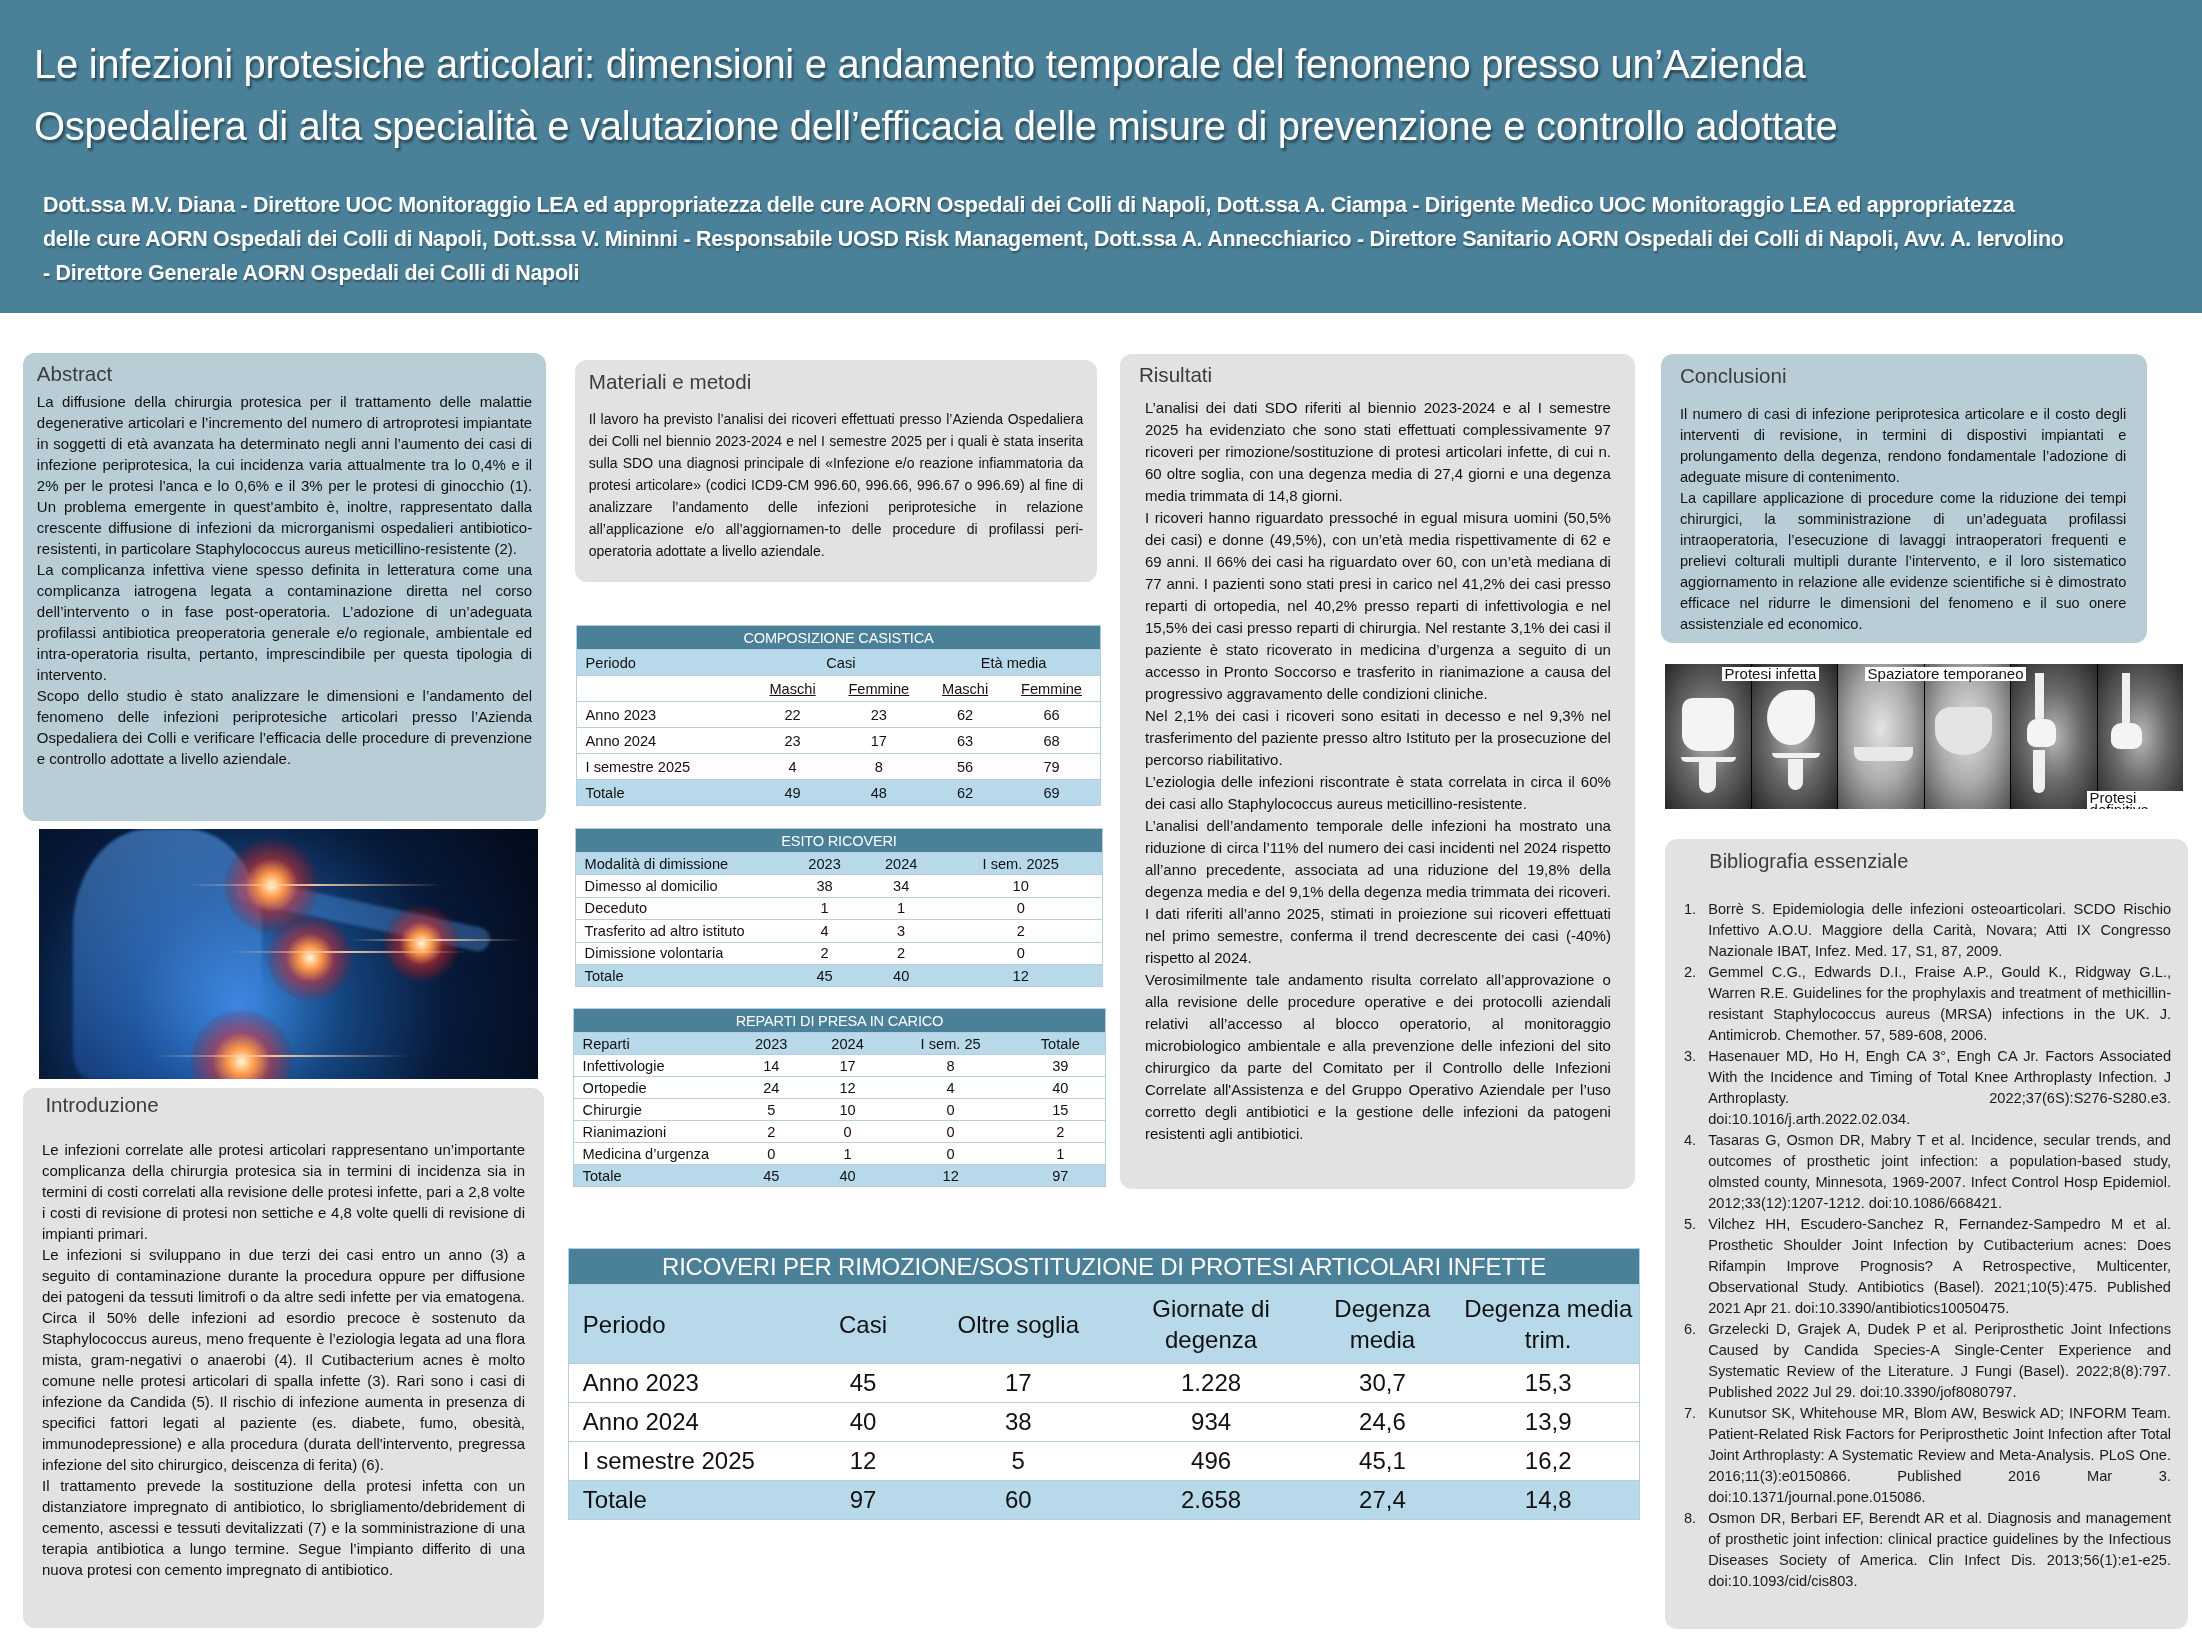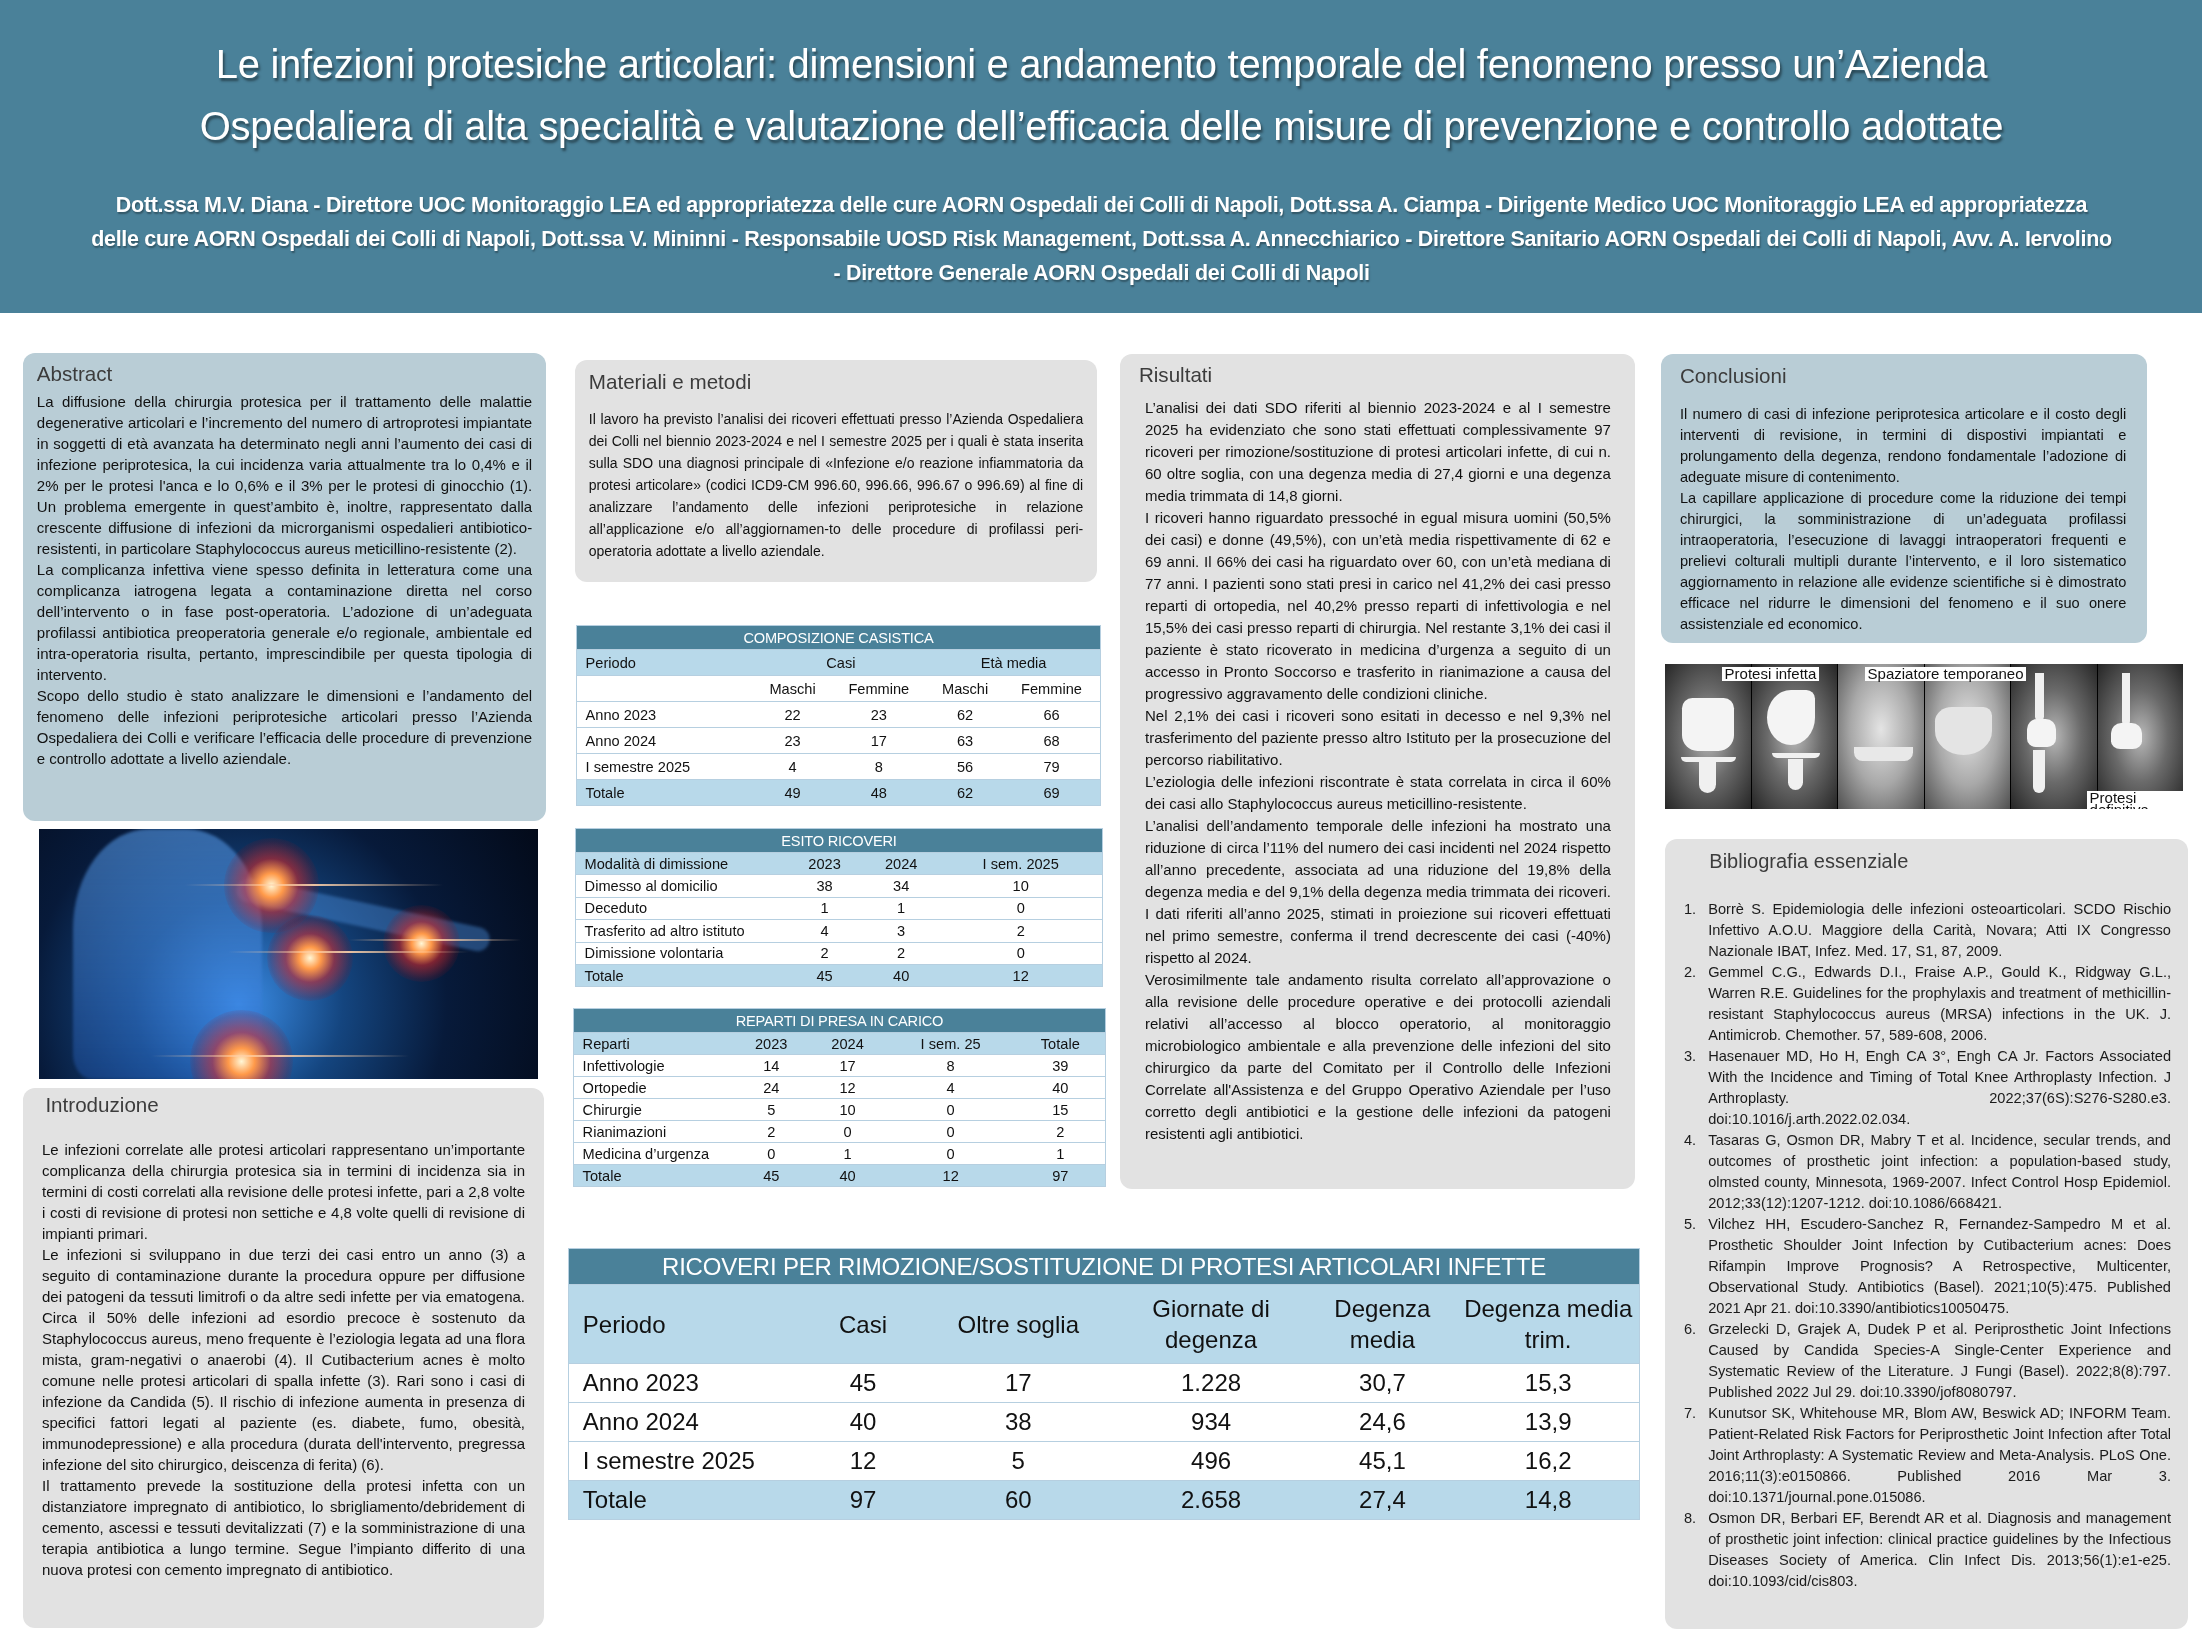--- a/index.html
+++ b/index.html
@@ -1,21 +1,21 @@
 <!DOCTYPE html>
 <html style="font-size:13.8px"><head>
 <meta charset="utf-8">
 <style>
   * { box-sizing: border-box; margin: 0; padding: 0; }
   html, body { width: 2203px; height: 1652px; background: #ffffff; overflow: hidden; }
   body { position: relative; font-family: "Liberation Sans", "DejaVu Sans", sans-serif; color: #1a1a1a; }
 
   .header {
     position: absolute; left: 0; top: 0; width: 2203px; height: 313px;
-    background: #4a8199; color: #ffffff; text-align: center;
+    background: #4a8199; color: #ffffff; 
   }
   .header .title {
     position: absolute; left: 34px; right: 34px; top: 33px;
     font-size: 40px; line-height: 62px; font-weight: normal;
     text-shadow: 1.7px 2.6px 2.6px rgba(0,0,0,0.45); letter-spacing: -0.3px;
   }
   .header .authors {
     position: absolute; left: 43px; right: 43px; top: 188px;
     font-size: 21.5px; line-height: 34px; font-weight: bold;
     text-shadow: 0.9px 1.7px 1.7px rgba(0,0,0,0.35); letter-spacing: -0.3px;
@@ -69,21 +69,21 @@
 
   
   .tbl { position: absolute; border-collapse: collapse; font-size: 14.6px; color: #111; }
   .tbl th.cap {
     background: #4a8199; color: #ffffff; font-weight: normal; text-align: center;
     font-size: 14.6px; height: 24px; letter-spacing: -0.2px;
   }
   .tbl td { border-top: 1.7px solid #b6cfe0; text-align: center; padding: 0 3.4px; }
   .tbl td.lbl { text-align: left; padding-left: 8.6px; }
   .tbl tr.hdr td { background: #b8d9ea; }
-  .tbl tr.sub td { background: #ffffff; }
+  .tbl tr.sub td { background: #ffffff; text-decoration: underline; }
   .tbl tr.row td { background: #ffffff; }
   .tbl tr.tot td { background: #b8d9ea; }
   .tbl { border: 1.7px solid #b6cfe0; }
 
   #t-comp { left: 576px; top: 625px; width: 525px; }
   #t-comp td { height: 26px; }
   #t-esito { left: 575px; top: 828px; width: 528px; }
   #t-esito td { height: 22.4px; }
   #t-rep { left: 573px; top: 1008px; width: 533px; }
   #t-rep td { height: 22px; }

